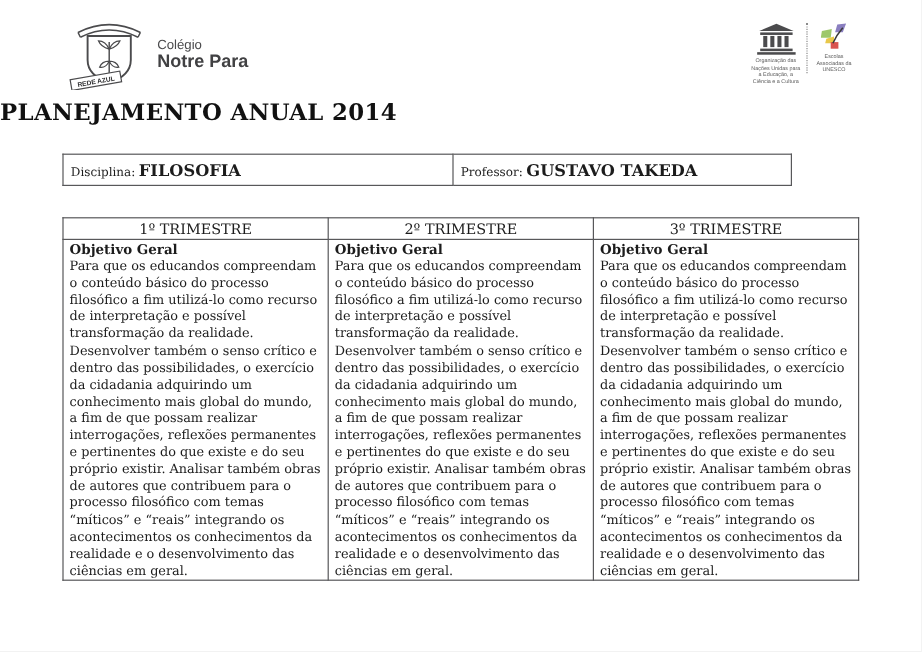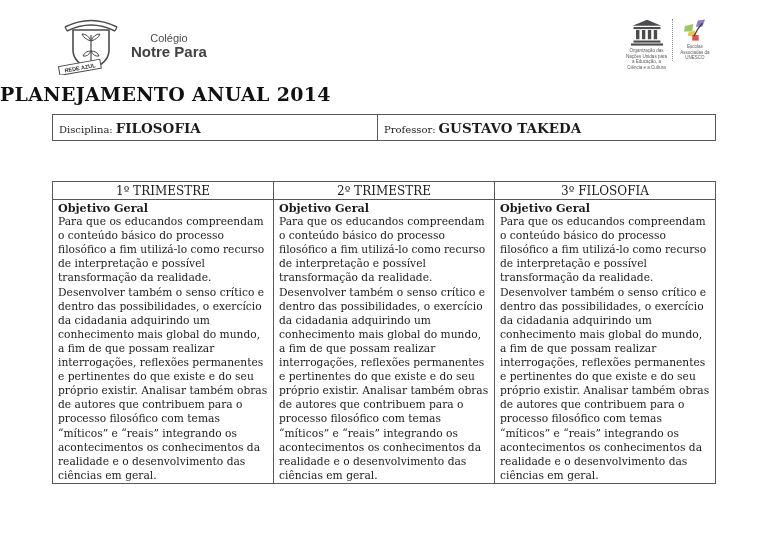--- a/index.html
+++ b/index.html
@@ -6,21 +6,21 @@
   html,body { background:#e9e9e9; }
   .page {
     position:relative; width:768px; height:543px; background:#ffffff;
     font-family:"DejaVu Serif", serif; color:#1c1c1c; overflow:hidden;
     margin:0 auto;
   }
 
   
   .nd-logo { position:absolute; left:55px; top:11px; display:flex; align-items:flex-start; }
   .nd-crest { width:72px; height:64px; }
-  .nd-text { margin-left:4px; margin-top:21px; font-family:"Liberation Sans", sans-serif; color:#4b4b4d;text-align:center; }
+  .nd-text { margin-left:4px; margin-top:21px; font-family:"Liberation Sans", sans-serif; color:#4b4b4d; }
   .nd-line1 { font-size:11px; line-height:12px; }
   .nd-line2 { font-size:15px; font-weight:bold; line-height:16px; color:#414143; }
 
   
   .unesco-block { position:absolute; left:626px; top:19px; display:flex; align-items:flex-start; }
   .unesco-item { display:flex; flex-direction:column; align-items:center; }
   .unesco-item.left { width:46px; padding-right:5px; }
   .unesco-item.right { width:40px; padding-left:5px; border-left:1px dotted #8a8a8a; }
   .unesco-caption {
     margin-top:2px; font-family:"Liberation Sans", sans-serif; font-size:4.5px;
@@ -28,21 +28,21 @@
   }
 
   
   .doc-title {
     position:absolute; left:0; top:83px; width:100%; text-align:left;
     font-size:19px; font-weight:bold; letter-spacing:0.3px; color:#111;
   }
 
   
   table { border-collapse:collapse; }
-  .info-table { position:absolute; left:52px; top:114px; width:664px; table-layout:fixed; }
+  .info-table { position:absolute; left:52px; top:128px; width:608px; table-layout:fixed; }
   .info-table td {
     border:1px solid #58585a; height:26px; padding:2px 6px; vertical-align:middle;
     white-space:nowrap; overflow:hidden;
   }
   .info-table td.c1 { width:325px; }
   .lbl { font-size:10px; color:#1c1c1c; }
   .val { font-size:13.5px; font-weight:bold; margin-left:3px; }
 
   
   .plan-table { position:absolute; left:52px; top:181px; width:664px; table-layout:fixed; }
@@ -124,21 +124,21 @@
       </td>
     </tr>
   </tbody>
     </table>
 
   <table class="plan-table">
     <thead>
       <tr>
         <th>1º TRIMESTRE</th>
         <th>2º TRIMESTRE</th>
-        <th>3º FILOSOFIA</th>
+        <th>3º TRIMESTRE</th>
       </tr>
     </thead>
     <tbody>
       <tr>
         <td>
           <div class="sec-title">Objetivo Geral</div>
           <div class="cell-text">Para que os educandos compreendam o conteúdo básico do processo filosófico a fim utilizá-lo como recurso de interpretação e possível transformação da realidade. Desenvolver também o senso crítico e dentro das possibilidades, o exercício da cidadania adquirindo um conhecimento mais global do mundo, a fim de que possam realizar interrogações, reflexões permanentes e pertinentes do que existe e do seu próprio existir. Analisar também obras de autores que contribuem para o processo filosófico com temas “míticos” e “reais” integrando os acontecimentos os conhecimentos da realidade e o desenvolvimento das ciências em geral.</div>
         </td>
         <td>
           <div class="sec-title">Objetivo Geral</div>

